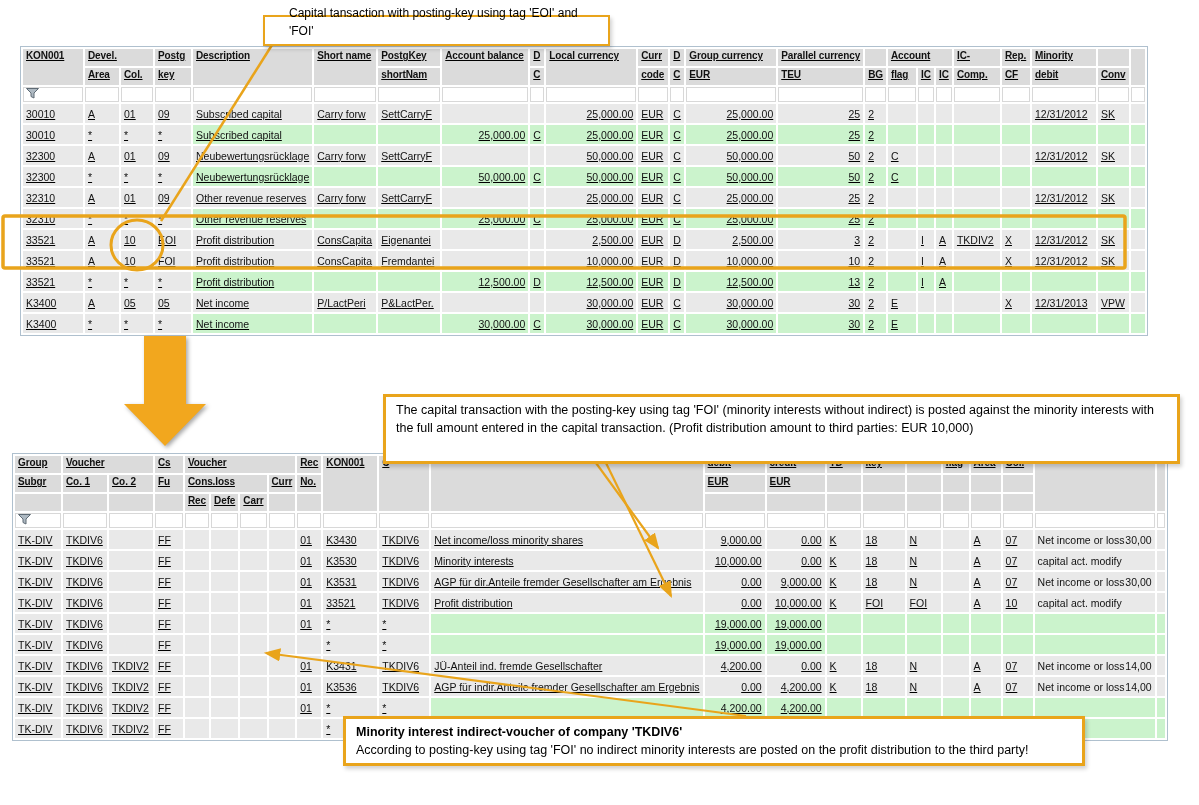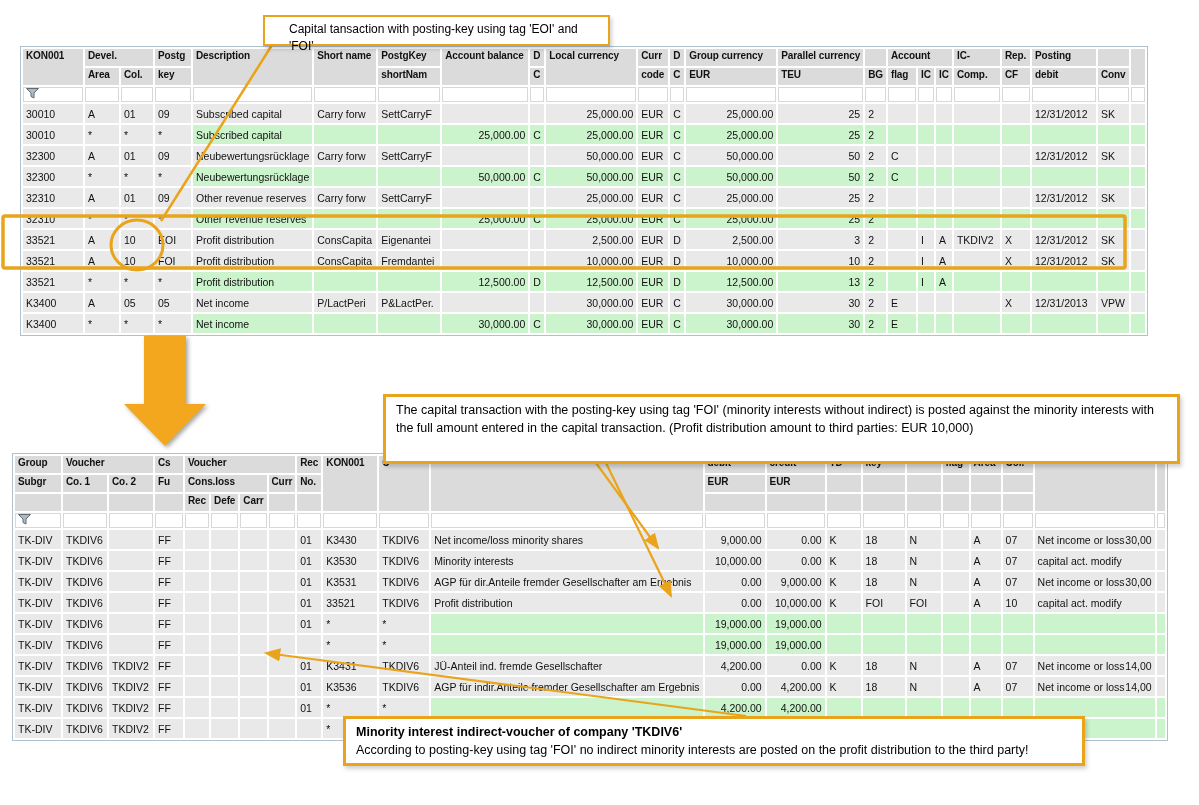--- a/index.html
+++ b/index.html
@@ -5,21 +5,21 @@
   * { box-sizing: border-box; }
   html,body { margin:0; padding:0; background:#fff; }
   .canvas {
     position:relative; width:1199px; height:805px; background:#ffffff;
     font-family:"Liberation Sans", sans-serif; overflow:hidden;
     --accent:#E9A41B;
   }
   
   .datatable {
     position:absolute; border-collapse:separate; border-spacing:2px;
-    background:#fff; border:1px solid #AFC0CE; table-layout:fixed; z-index:1;
+    background:#fff; border:1px solid #AFC0CE; table-layout:fixed; z-index:1;text-decoration:underline;
   }
   .datatable th {
     background:#DBDBDB; font-weight:bold; font-size:10px; letter-spacing:-0.1px;
     padding:1px 3px; vertical-align:top; white-space:nowrap; overflow:hidden;
     color:#111; text-align:left; height:17px;
   }
   .datatable td {
     font-size:10.5px; padding:1px 3px; white-space:nowrap; overflow:hidden;
     color:#111; height:19px; vertical-align:middle;
   }
@@ -29,21 +29,21 @@
   .row-green td.cell-gray { background:#E9E9E9; }
   .filter-row td { background:#fff; border:1px solid #D8D8D8; height:14px; padding:0 2px; }
   td.split .sl { float:left; } td.split .sr { float:right; }
   
   .callout {
     position:absolute; background:#fff; border:3px solid var(--accent,#E9A41B);
     box-shadow:2px 3px 4px rgba(0,0,0,.18); padding:4px 10px; z-index:10;
     font-size:12.5px; line-height:1.45; color:#000;
   }
   .callout .title { font-weight:bold; }
-  .callout-top { display:flex; align-items:flex-start; font-size:12px; border-width:2.5px;padding-left:24px; }
+  .callout-top { display:flex; align-items:flex-end; font-size:12px; border-width:2.5px;padding-left:24px; }
   
   .overlay { position:absolute; left:0; top:0; z-index:5; pointer-events:none; }
 </style>
 </head>
 <body>
 
 <div class="canvas" style="--accent: #E9A41B;">
 
   <table id="top-table" class="datatable" style="left:20px;top:46px">
       <colgroup>
@@ -83,21 +83,21 @@
           <th class="al-l">D</th>
           <th rowspan="2" class="al-r">Local currency</th>
           <th class="al-l">Curr</th>
           <th class="al-l">D</th>
           <th class="al-r">Group currency</th>
           <th class="al-r">Parallel currency</th>
           <th class="al-l"></th>
           <th colspan="3" class="al-c">Account</th>
           <th class="al-l">IC-</th>
           <th class="al-l">Rep.</th>
-          <th class="al-l">Posting</th>
+          <th class="al-l">Minority</th>
           <th class="al-l"></th>
           <th rowspan="2" class="al-l"></th>
         </tr>
         <tr>
           <th class="al-l">Area</th>
           <th class="al-l">Col.</th>
           <th class="al-l">key</th>
           <th class="al-l">shortNam</th>
           <th class="al-l">C</th>
           <th class="al-l">code</th>

